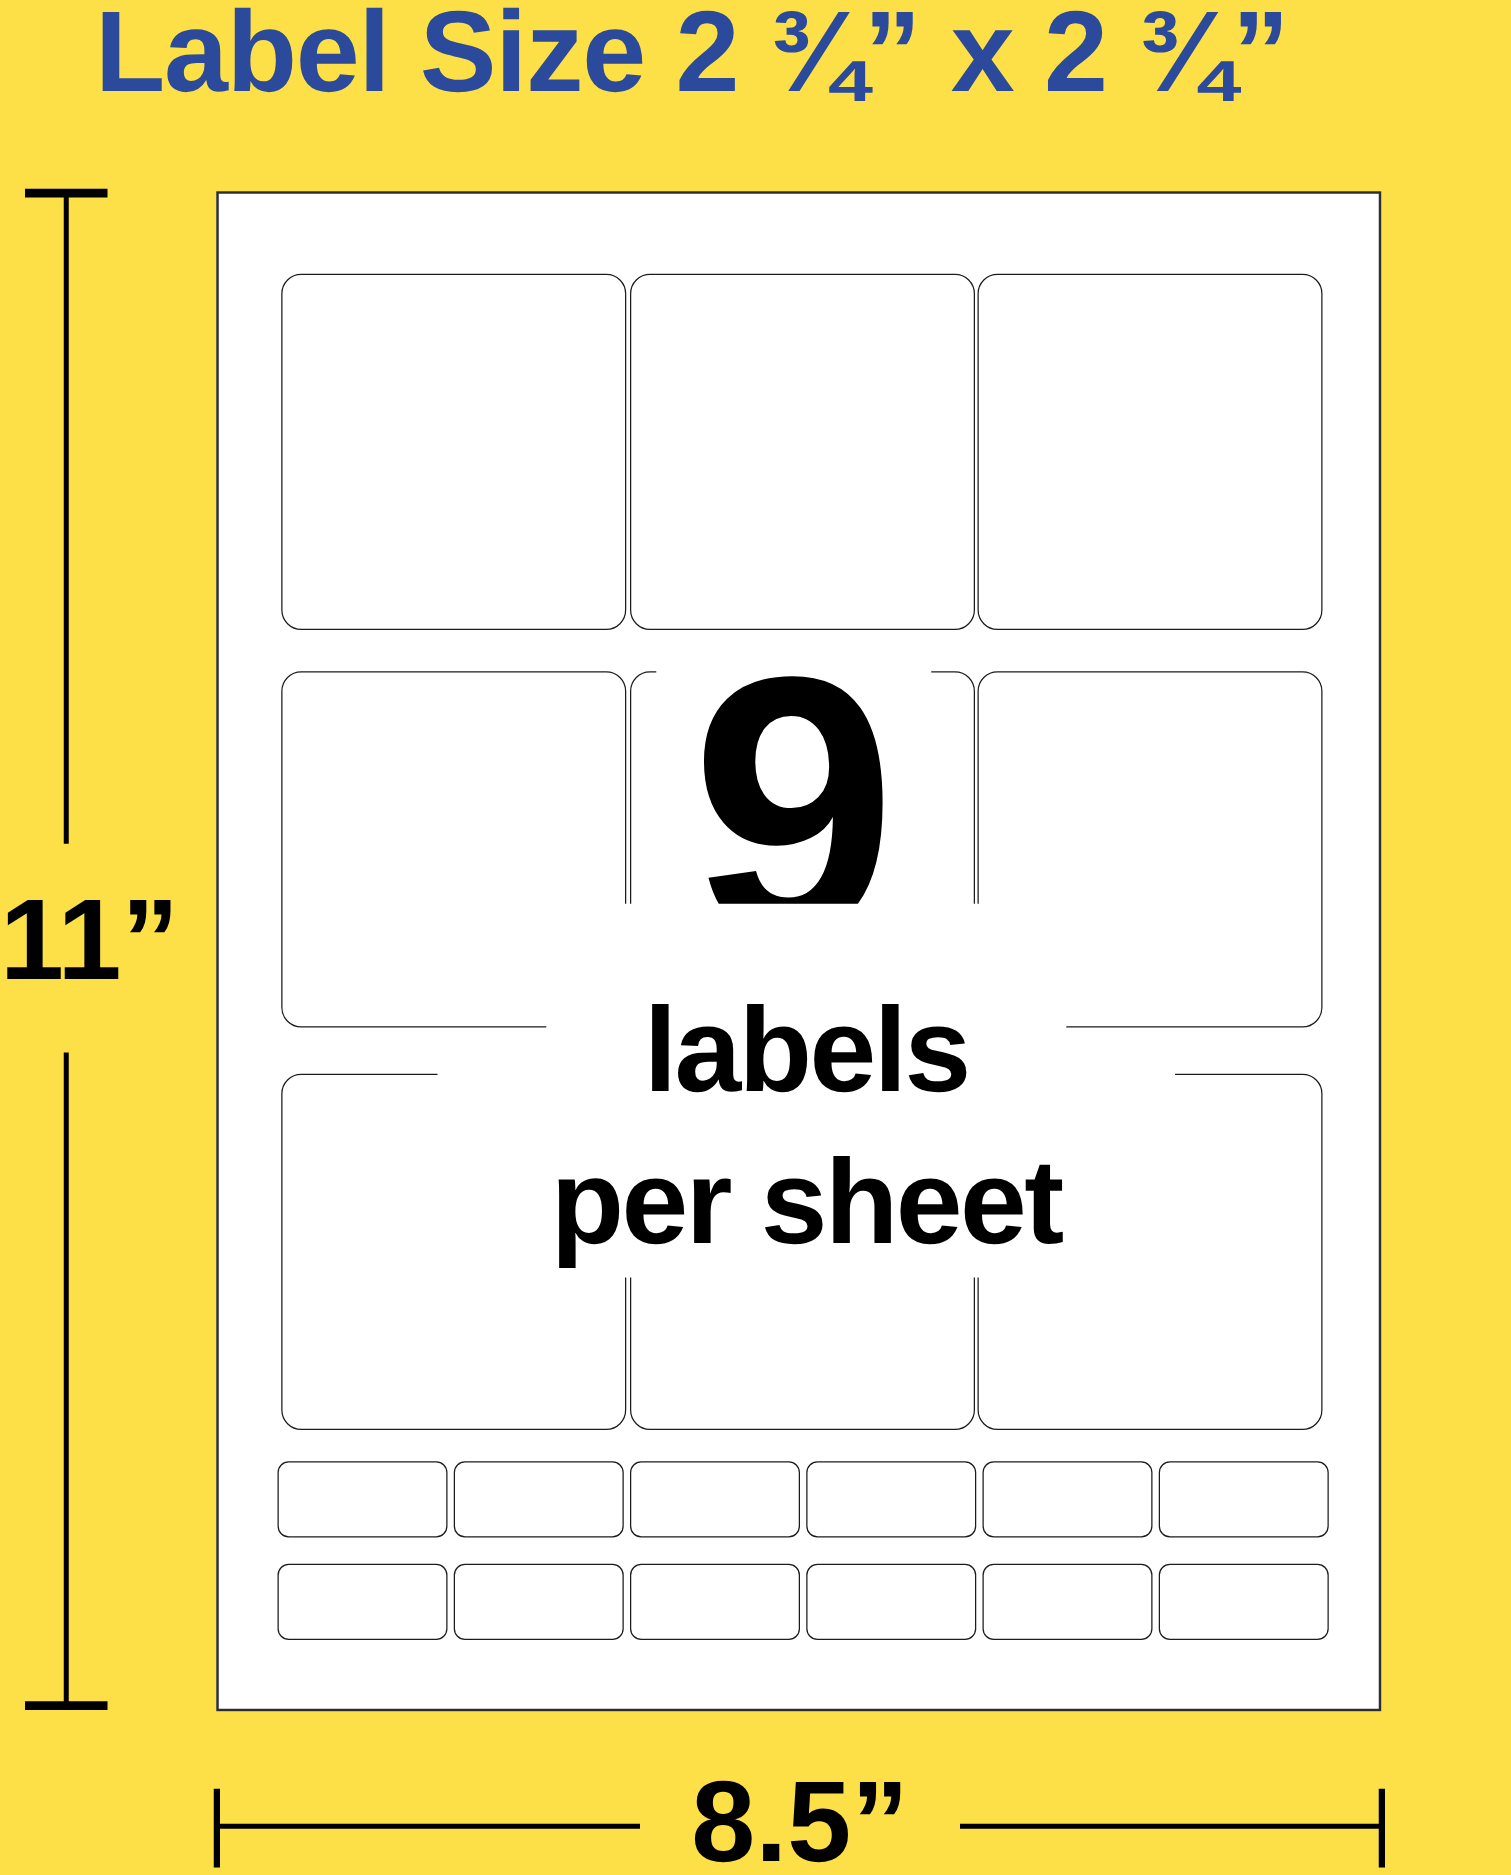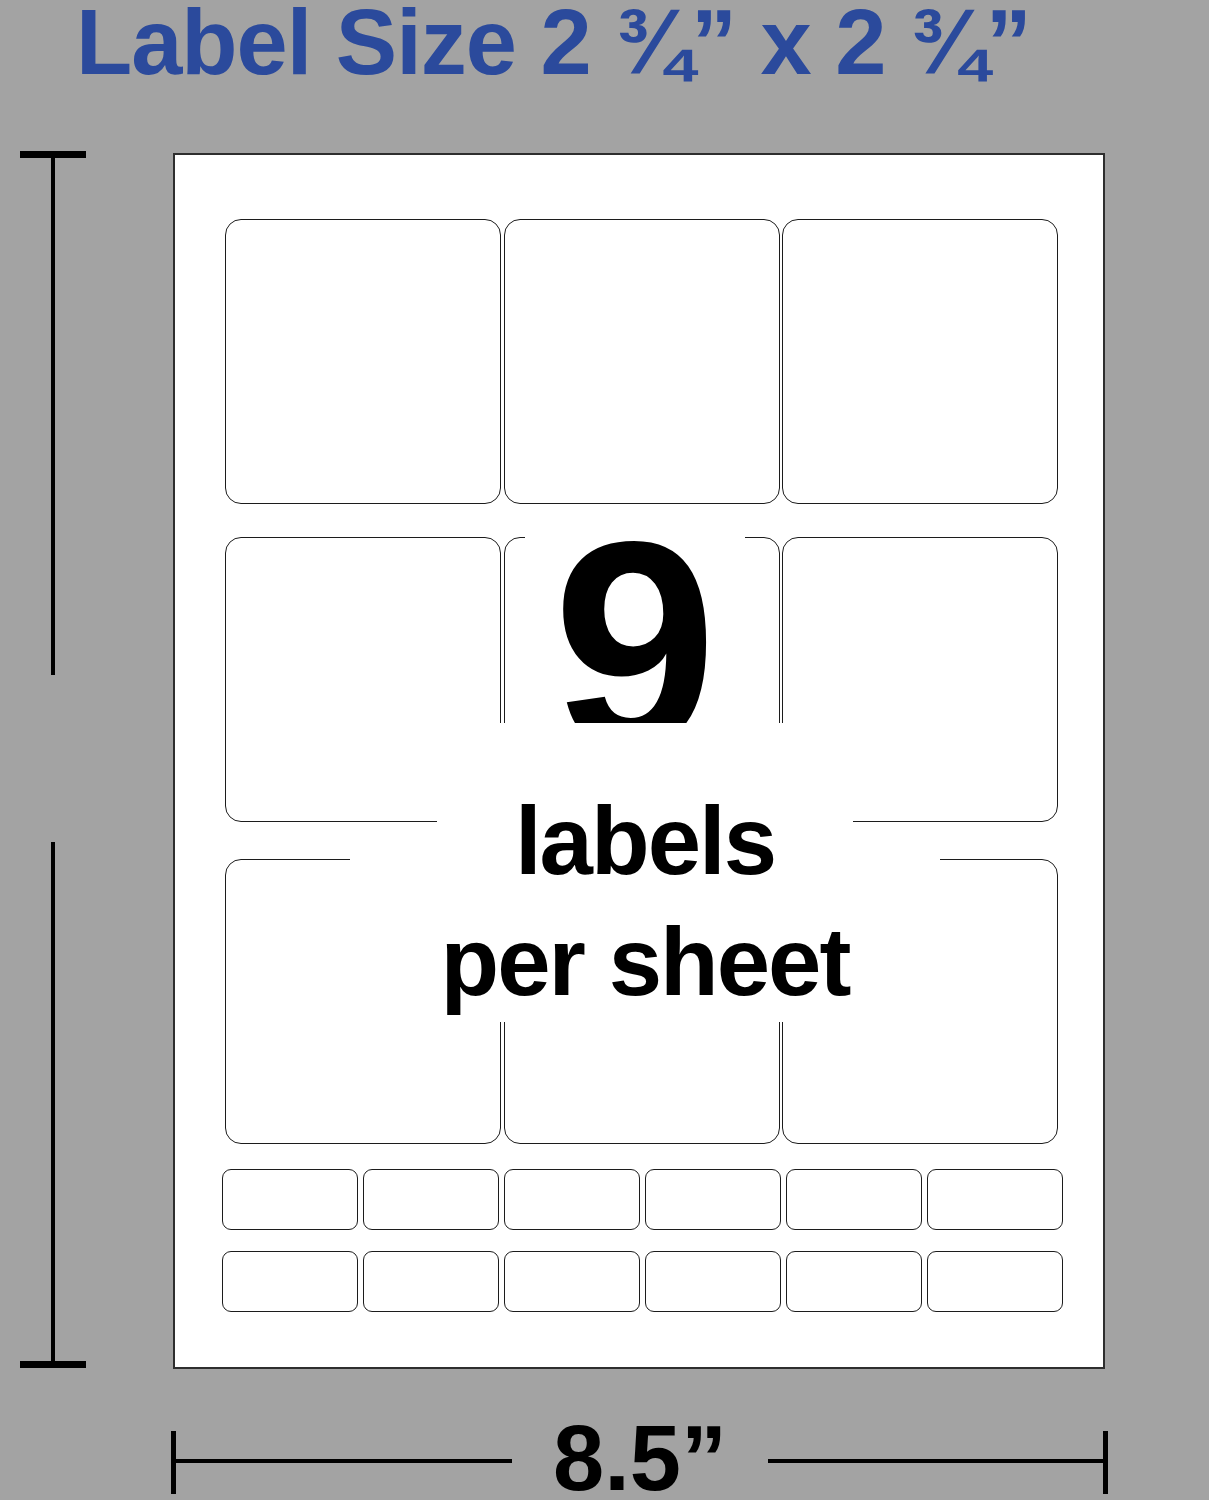--- a/index.html
+++ b/index.html
@@ -1,17 +1,17 @@
 <!DOCTYPE html>
 <html><head>
 <meta charset="utf-8">
 <style>
   html,body{margin:0;padding:0;background:#ffffff;}
   #canvas{
-    position:relative;width:1209px;height:1500px;background:#a3a3a3;
+    position:relative;width:1209px;height:1500px;background:#fde047;
     font-family:"Liberation Sans", sans-serif;overflow:hidden;
   }
   
   .title{
     position:absolute;left:76px;top:-10px;
     font-size:92px;font-weight:bold;letter-spacing:-1px;white-space:nowrap;
   }
   
   .sheet{
     position:absolute;left:173px;top:153px;width:932px;height:1216px;
@@ -64,20 +64,21 @@
 </style>
 </head>
 <body>
 
 <div id="canvas">
 
   <div class="title" style="color: rgb(43, 74, 156);">Label Size 2 ¾” x 2 ¾”</div>
 
   <div class="dim dim-v-cap-top"></div>
   <div class="dim dim-v-line-top"></div>
+  <div class="height-label">11”</div>
   <div class="dim dim-v-line-bottom"></div>
   <div class="dim dim-v-cap-bottom"></div>
 
   <div class="sheet">
       <div class="big-label" style="left: 50px; top: 64px; width: 276px; height: 285px; border-color: rgb(28, 28, 28);"></div>
       <div class="big-label" style="left: 329px; top: 64px; width: 276px; height: 285px; border-color: rgb(28, 28, 28);"></div>
       <div class="big-label" style="left: 607px; top: 64px; width: 276px; height: 285px; border-color: rgb(28, 28, 28);"></div>
       <div class="big-label" style="left: 50px; top: 382px; width: 276px; height: 285px; border-color: rgb(28, 28, 28);"></div>
       <div class="big-label" style="left: 329px; top: 382px; width: 276px; height: 285px; border-color: rgb(28, 28, 28);"></div>
       <div class="big-label" style="left: 607px; top: 382px; width: 276px; height: 285px; border-color: rgb(28, 28, 28);"></div>

